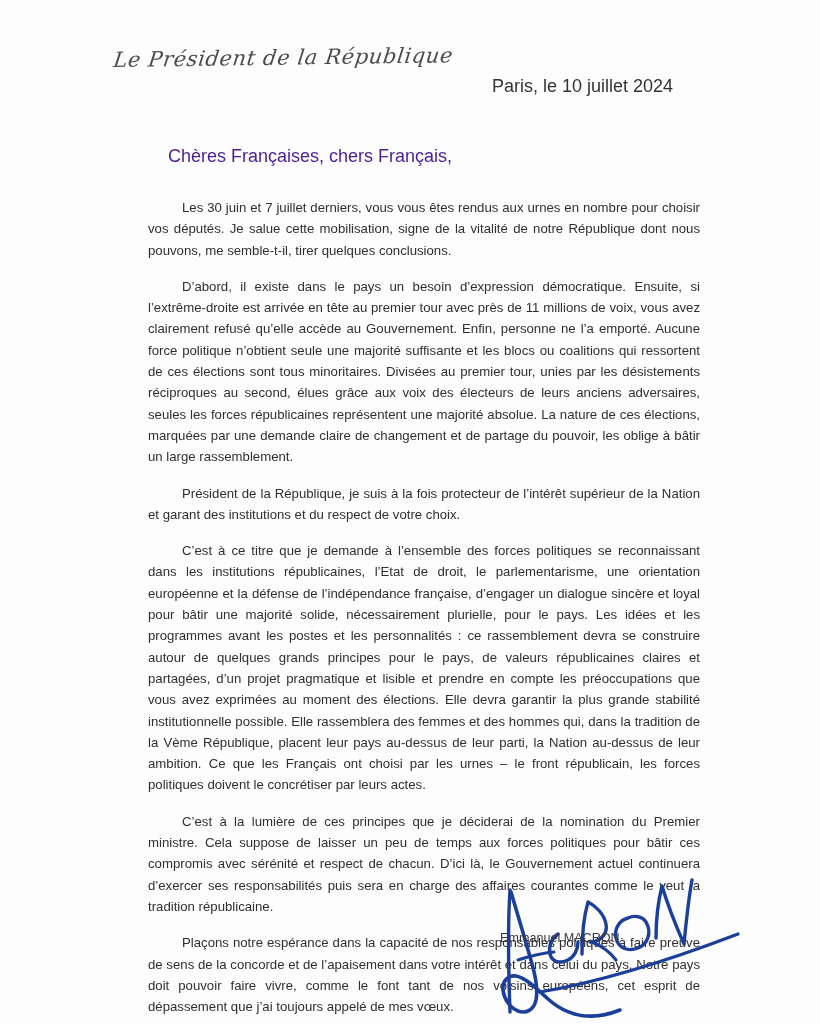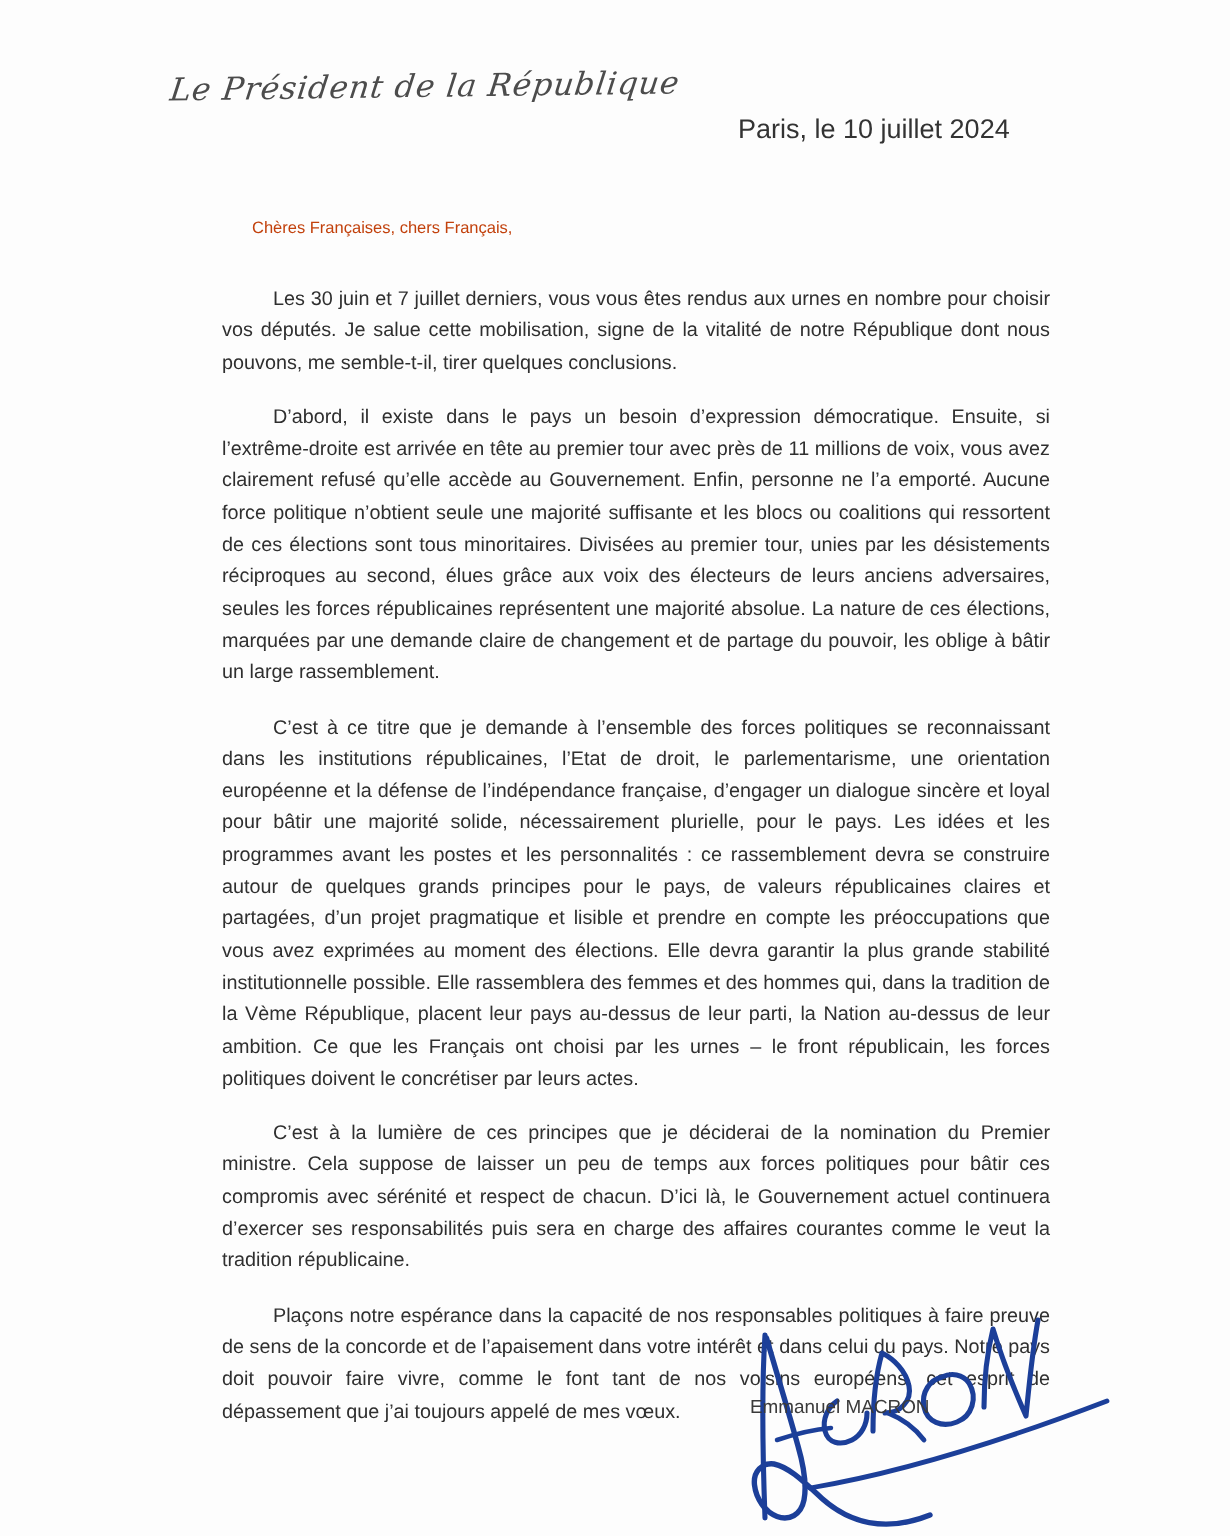--- a/index.html
+++ b/index.html
@@ -47,22 +47,22 @@
 
   
   .body-block {
     position: absolute;
     left: 148px;
     top: 146px;
     width: 552px;
   }
 
   .salutation {
-    font-size: 11px;
-    color: #c2410c;
+    font-size: 18px;
+    color: #4c1d95;
     margin: 0 0 30px 20px;
   }
 
   p.para {
     margin: 13px 0 15px 0;
     font-size: 13.2px;
     line-height: 21.3px;
     text-align: justify;
     text-indent: 34px;
     color: #2f2f2f;
@@ -103,20 +103,21 @@
   <div class="letterhead">Le Président de la République</div>
 
   <div class="date-line">Paris, le 10 juillet 2024</div>
 
   <div class="body-block">
 
     <p class="salutation">Chères Françaises, chers Français,</p>
 
     <p class="para">Les 30 juin et 7 juillet derniers, vous vous êtes rendus aux urnes en nombre pour choisir vos députés. Je salue cette mobilisation, signe de la vitalité de notre République dont nous pouvons, me semble-t-il, tirer quelques conclusions.</p>
     <p class="para">D’abord, il existe dans le pays un besoin d’expression démocratique. Ensuite, si l’extrême-droite est arrivée en tête au premier tour avec près de 11 millions de voix, vous avez clairement refusé qu’elle accède au Gouvernement. Enfin, personne ne l’a emporté. Aucune force politique n’obtient seule une majorité suffisante et les blocs ou coalitions qui ressortent de ces élections sont tous minoritaires. Divisées au premier tour, unies par les désistements réciproques au second, élues grâce aux voix des électeurs de leurs anciens adversaires, seules les forces républicaines représentent une majorité absolue. La nature de ces élections, marquées par une demande claire de changement et de partage du pouvoir, les oblige à bâtir un large rassemblement.</p>
+    <p class="para">Président de la République, je suis à la fois protecteur de l’intérêt supérieur de la Nation et garant des institutions et du respect de votre choix.</p>
     <p class="para">C’est à ce titre que je demande à l’ensemble des forces politiques se reconnaissant dans les institutions républicaines, l’Etat de droit, le parlementarisme, une orientation européenne et la défense de l’indépendance française, d’engager un dialogue sincère et loyal pour bâtir une majorité solide, nécessairement plurielle, pour le pays. Les idées et les programmes avant les postes et les personnalités : ce rassemblement devra se construire autour de quelques grands principes pour le pays, de valeurs républicaines claires et partagées, d’un projet pragmatique et lisible et prendre en compte les préoccupations que vous avez exprimées au moment des élections. Elle devra garantir la plus grande stabilité institutionnelle possible. Elle rassemblera des femmes et des hommes qui, dans la tradition de la Vème République, placent leur pays au-dessus de leur parti, la Nation au-dessus de leur ambition. Ce que les Français ont choisi par les urnes – le front républicain, les forces politiques doivent le concrétiser par leurs actes.</p>
     <p class="para">C’est à la lumière de ces principes que je déciderai de la nomination du Premier ministre. Cela suppose de laisser un peu de temps aux forces politiques pour bâtir ces compromis avec sérénité et respect de chacun. D’ici là, le Gouvernement actuel continuera d’exercer ses responsabilités puis sera en charge des affaires courantes comme le veut la tradition républicaine.</p>
     <p class="para">Plaçons notre espérance dans la capacité de nos responsables politiques à faire preuve de sens de la concorde et de l’apaisement dans votre intérêt et dans celui du pays. Notre pays doit pouvoir faire vivre, comme le font tant de nos voisins européens, cet esprit de dépassement que j’ai toujours appelé de mes vœux.</p>
 
   </div>
 
   <div class="signature-area">
     <svg class="signature-svg" viewBox="0 0 300 152" aria-hidden="true">
       <g fill="none" stroke="#1c3f99" stroke-linecap="round" stroke-linejoin="round">
         <path d="M40 18 C 38 48, 38 86, 40 140" stroke-width="3.4"></path>

